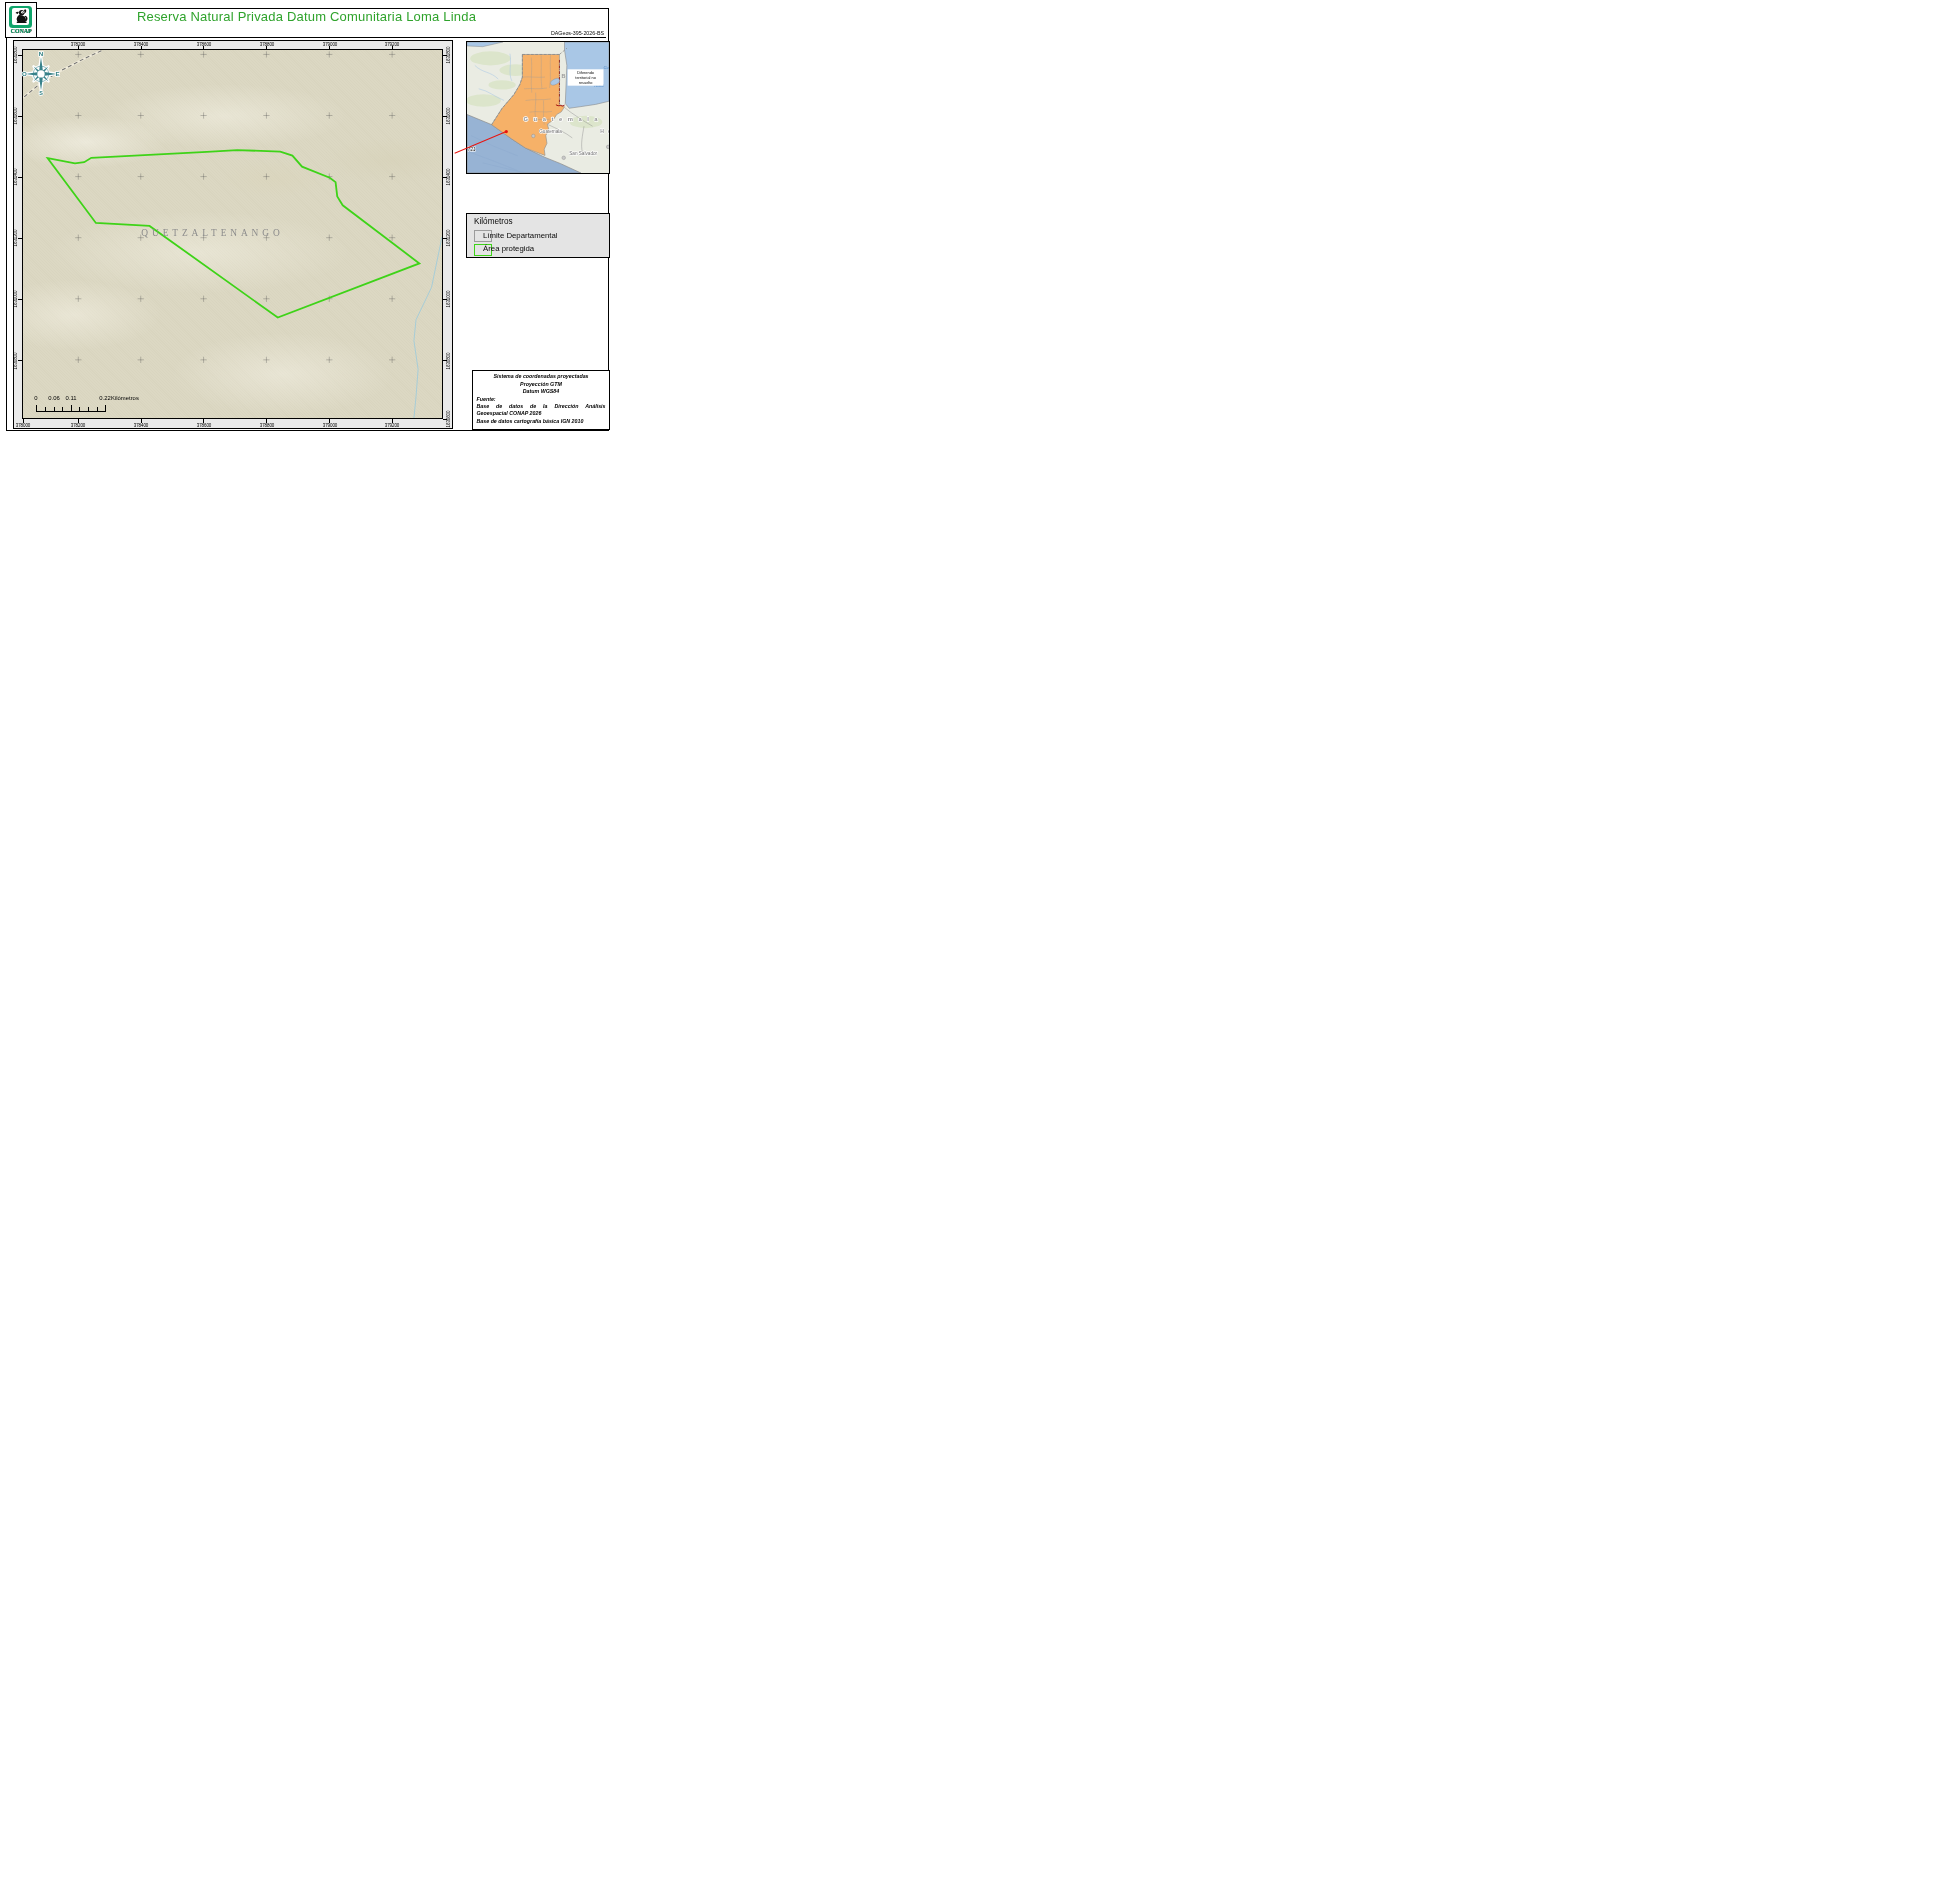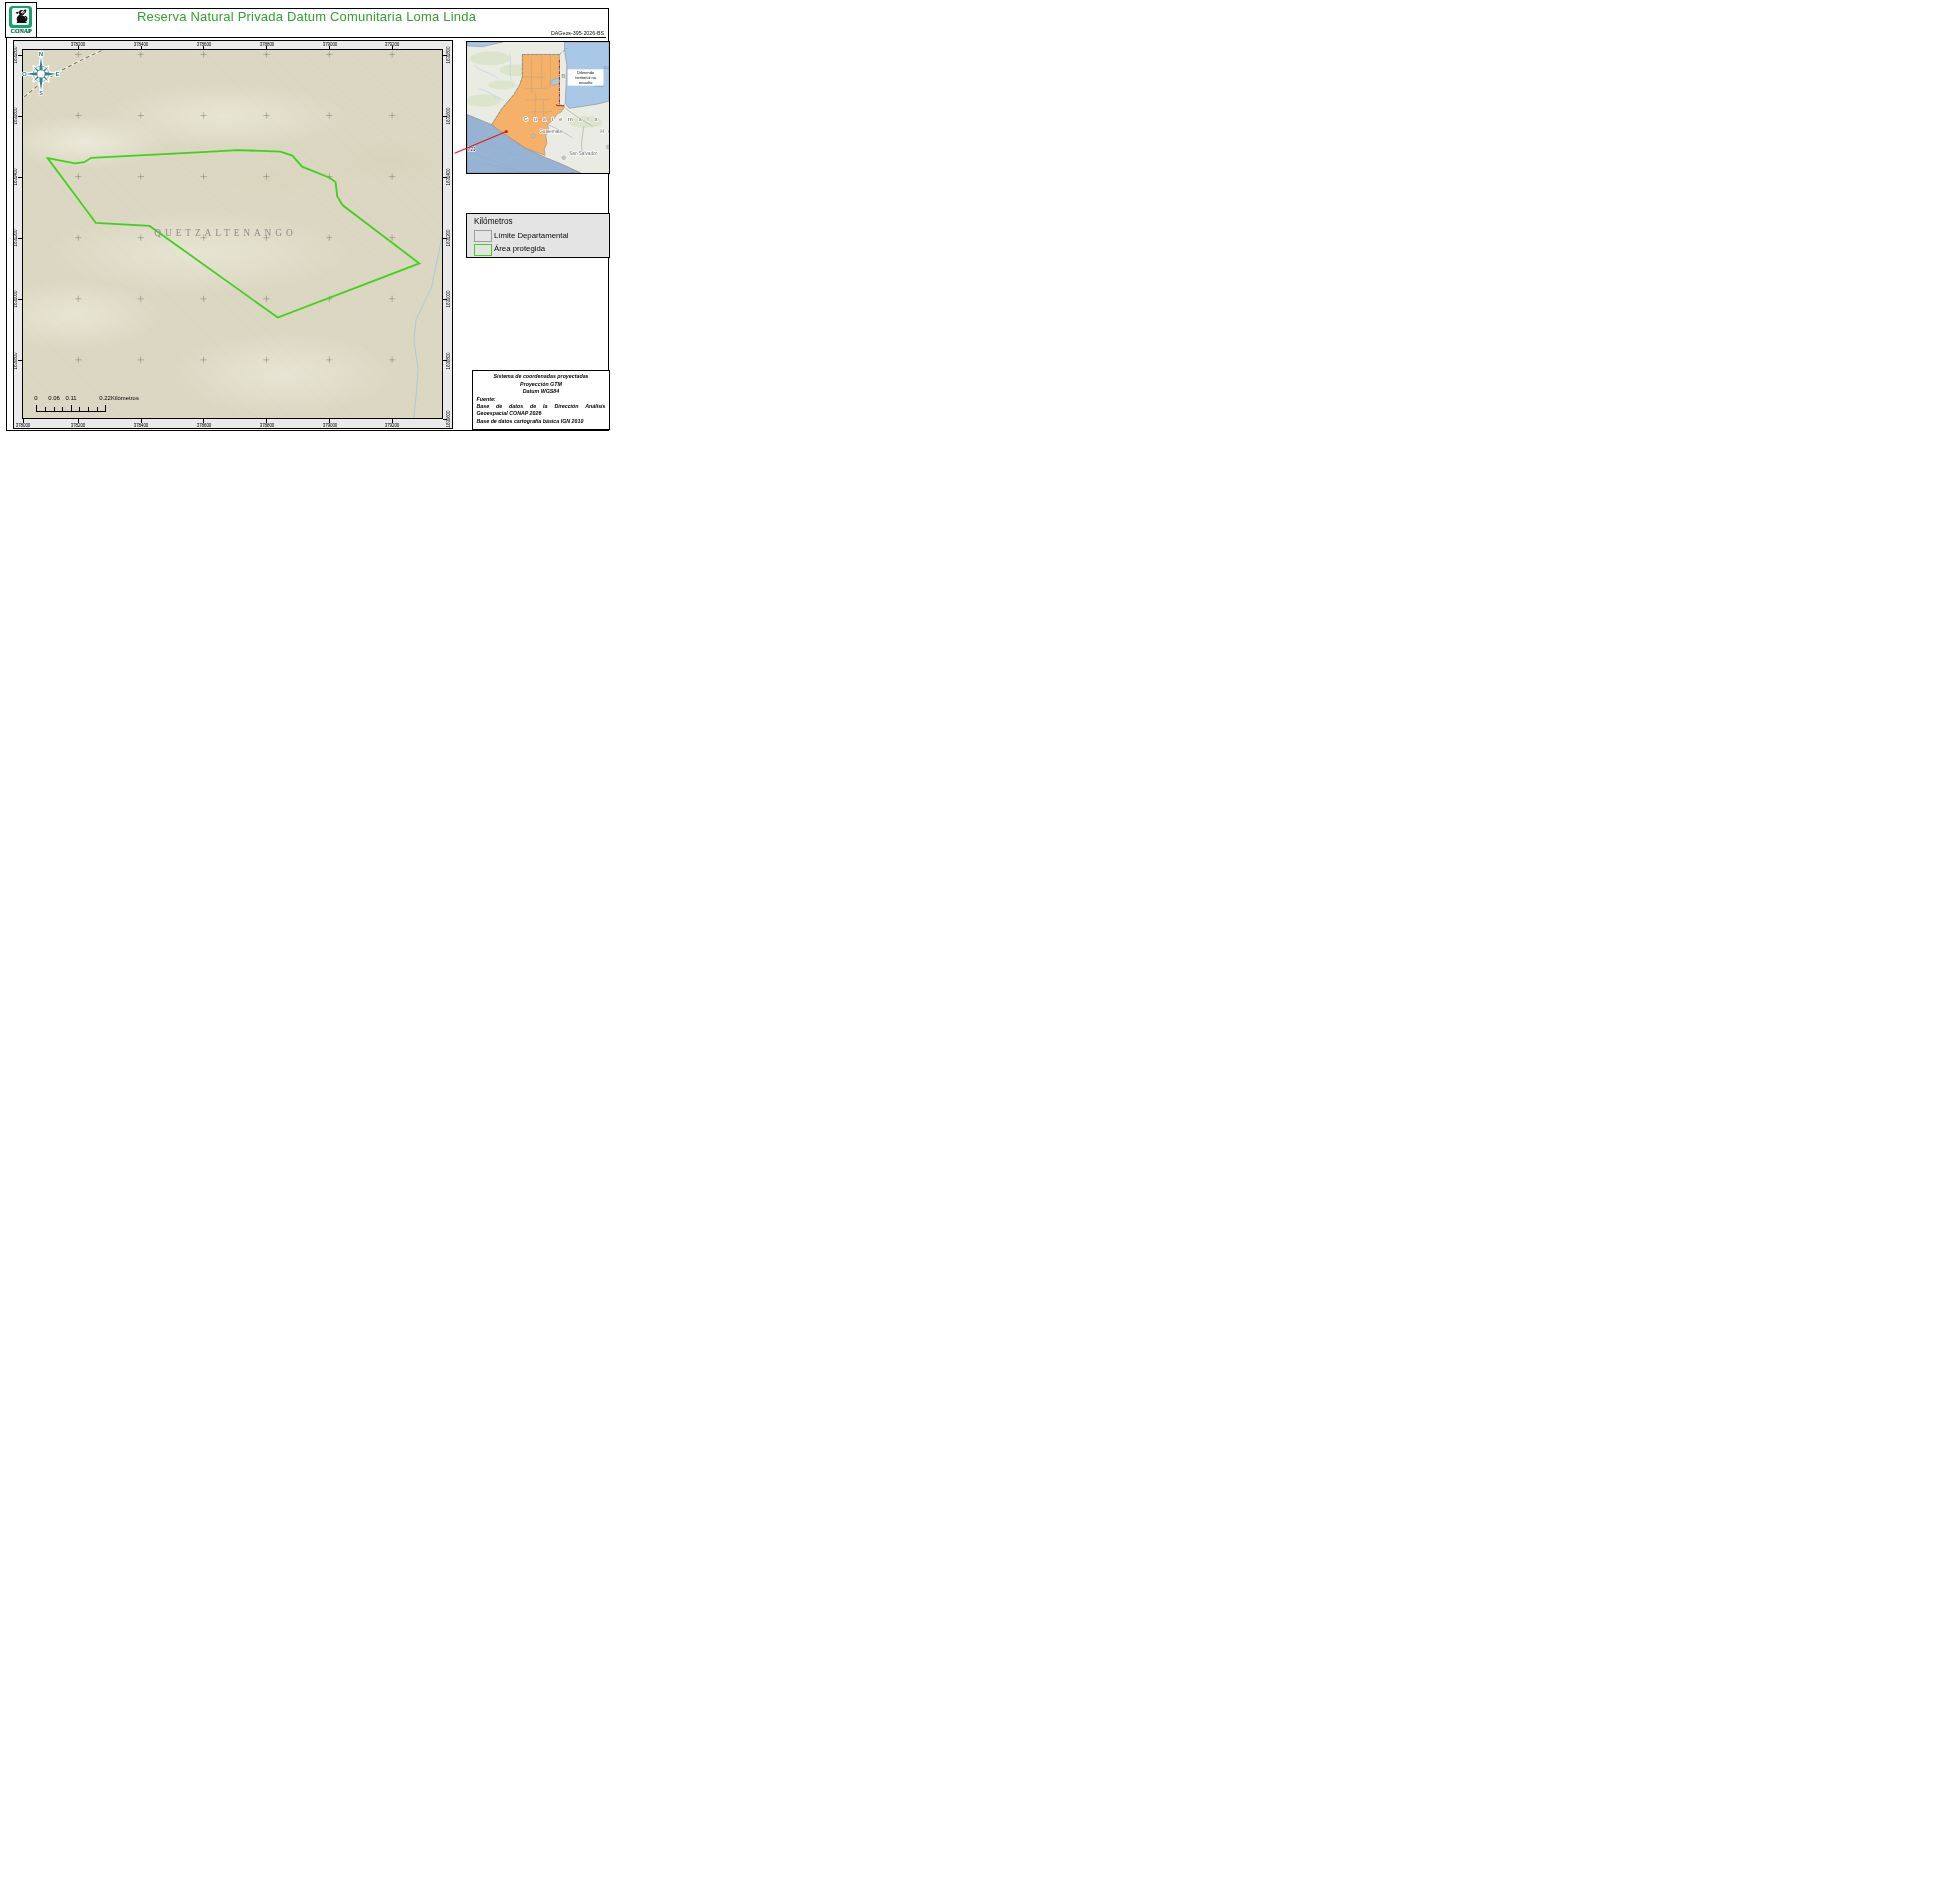--- a/index.html
+++ b/index.html
@@ -37,21 +37,21 @@
   #compass{left:22px;top:51px;width:38px;height:45px;}
   
   .sb-label{position:absolute;font-size:5.9px;color:#000;transform:translateX(-50%);white-space:nowrap;}
   #sb-unit{position:absolute;font-size:5.9px;color:#000;white-space:nowrap;}
   
   #inset-box{left:466px;top:41px;width:142px;height:131px;border:1.2px solid #000;background:#A9C7E6;}
   #legend-box{left:466px;top:213px;width:142px;height:43px;border:1.2px solid #000;background:#E4E4E4;}
   #legend-title{position:absolute;left:7px;top:3.1px;font-size:8.2px;color:#0a0a0a;}
   .legend-row{position:absolute;left:7px;height:11.7px;}
   .legend-swatch{position:absolute;left:0;top:0.8px;width:16.4px;height:9.8px;}
-  .legend-label{position:absolute;left:20px;top:1.2px;font-size:7.8px;color:#0a0a0a;white-space:nowrap;}
+  .legend-label{position:absolute;left:9px;top:1.2px;font-size:7.8px;color:#0a0a0a;white-space:nowrap;}
   #notes-box{left:472px;top:370px;width:136px;height:58px;border:1.2px solid #000;background:#fff;
      font-family:"Liberation Sans",sans-serif;font-style:italic;font-weight:bold;font-size:5.3px;color:#000;}
   #notes-box .c{text-align:center;line-height:7.4px;}
   #notes-box .l{text-align:left;line-height:7.4px;}
   #notes-box .j{text-align:justify;line-height:7.4px;}
   #notes-inner{position:absolute;left:3.5px;top:2.3px;width:129px;}
   #red-overlay{left:450px;top:117px;width:66px;height:43px;pointer-events:none;overflow:visible;}
   svg text{user-select:none;}
 </style>
 </head>
@@ -87,21 +87,21 @@
 
   <div class="abs" id="coord-band"></div>
   <div class="abs" id="map-frame">
     <svg id="map-svg" viewBox="0 0 1072 942" preserveAspectRatio="none">
         <polyline points="200.464,1.8840000000000001 157.584,21.666 93.264,54.635999999999996 42.88,86.664 0,122.46000000000001" fill="none" stroke="#EFEAD9" stroke-width="6"></polyline>
         <polyline points="200.464,1.8840000000000001 157.584,21.666 93.264,54.635999999999996 42.88,86.664 0,122.46000000000001" fill="none" stroke="#6F6F6F" stroke-width="2.6" stroke-dasharray="10 7"></polyline>
         <polyline points="1072,478.536 1045.2,607.59 1005.536,690.486 1000.1759999999999,744.1800000000001 1010.896,817.656 1005.536,887.364 1000.1759999999999,942" fill="none" stroke="#A3CCD9" stroke-width="2.4"></polyline>
         <path d="M133.50400000000002 11.304H149.50400000000002M141.50400000000002 3.3040000000000003V19.304000000000002M133.50400000000002 167.67600000000002H149.50400000000002M141.50400000000002 159.67600000000002V175.67600000000002M133.50400000000002 324.048H149.50400000000002M141.50400000000002 316.048V332.048M133.50400000000002 480.42H149.50400000000002M141.50400000000002 472.42V488.42M133.50400000000002 636.7919999999999H149.50400000000002M141.50400000000002 628.7919999999999V644.7919999999999M133.50400000000002 793.1640000000001H149.50400000000002M141.50400000000002 785.1640000000001V801.1640000000001M293.232 11.304H309.232M301.232 3.3040000000000003V19.304000000000002M293.232 167.67600000000002H309.232M301.232 159.67600000000002V175.67600000000002M293.232 324.048H309.232M301.232 316.048V332.048M293.232 480.42H309.232M301.232 472.42V488.42M293.232 636.7919999999999H309.232M301.232 628.7919999999999V644.7919999999999M293.232 793.1640000000001H309.232M301.232 785.1640000000001V801.1640000000001M454.032 11.304H470.032M462.032 3.3040000000000003V19.304000000000002M454.032 167.67600000000002H470.032M462.032 159.67600000000002V175.67600000000002M454.032 324.048H470.032M462.032 316.048V332.048M454.032 480.42H470.032M462.032 472.42V488.42M454.032 636.7919999999999H470.032M462.032 628.7919999999999V644.7919999999999M454.032 793.1640000000001H470.032M462.032 785.1640000000001V801.1640000000001M614.832 11.304H630.832M622.832 3.3040000000000003V19.304000000000002M614.832 167.67600000000002H630.832M622.832 159.67600000000002V175.67600000000002M614.832 324.048H630.832M622.832 316.048V332.048M614.832 480.42H630.832M622.832 472.42V488.42M614.832 636.7919999999999H630.832M622.832 628.7919999999999V644.7919999999999M614.832 793.1640000000001H630.832M622.832 785.1640000000001V801.1640000000001M775.632 11.304H791.632M783.632 3.3040000000000003V19.304000000000002M775.632 167.67600000000002H791.632M783.632 159.67600000000002V175.67600000000002M775.632 324.048H791.632M783.632 316.048V332.048M775.632 480.42H791.632M783.632 472.42V488.42M775.632 636.7919999999999H791.632M783.632 628.7919999999999V644.7919999999999M775.632 793.1640000000001H791.632M783.632 785.1640000000001V801.1640000000001M936.4319999999999 11.304H952.4319999999999M944.4319999999999 3.3040000000000003V19.304000000000002M936.4319999999999 167.67600000000002H952.4319999999999M944.4319999999999 159.67600000000002V175.67600000000002M936.4319999999999 324.048H952.4319999999999M944.4319999999999 316.048V332.048M936.4319999999999 480.42H952.4319999999999M944.4319999999999 472.42V488.42M936.4319999999999 636.7919999999999H952.4319999999999M944.4319999999999 628.7919999999999V644.7919999999999M936.4319999999999 793.1640000000001H952.4319999999999M944.4319999999999 785.1640000000001V801.1640000000001" stroke="#4F4F4F" stroke-width="1" fill="none" opacity="0.85"></path>
         <polygon points="63.248000000000005,276.948 132.928,290.136 156.512,287.31 174.73600000000002,276.006 470.608,260.93399999999997 547.792,256.22400000000005 658.208,259.992 689.296,270.354 713.9519999999999,298.614 784.704,326.874 799.712,338.178 804,374.91599999999994 817.936,397.52400000000006 1014.112,546.36 651.776,684.834 323.74399999999997,450.27599999999995 186.528,442.73999999999995" fill="none" stroke="#3ED318" stroke-width="4.6" stroke-linejoin="miter"></polygon>
       </svg>
-    <div class="abs" id="region-label" style="left:115px;top:178px;position:absolute;">QUETZALTENANGO</div>
+    <div class="abs" id="region-label" style="left:102px;top:178px;position:absolute;">QUETZALTENANGO</div>
   </div>
 
   <div class="abs" id="compass">
     <svg viewBox="0 0 96 116" width="38" height="45">
       <g stroke="#fff" stroke-width="7" fill="#fff" stroke-linejoin="round">
         <polygon points="48,16 54,59 42,59"></polygon>
           <polygon points="48,102 54,59 42,59"></polygon>
         <polygon points="8,59 50,65 50,53"></polygon>
           <polygon points="88,59 50,65 50,53"></polygon>
         <polygon points="67,40 50.8,61.8 45.2,56.2"></polygon>

